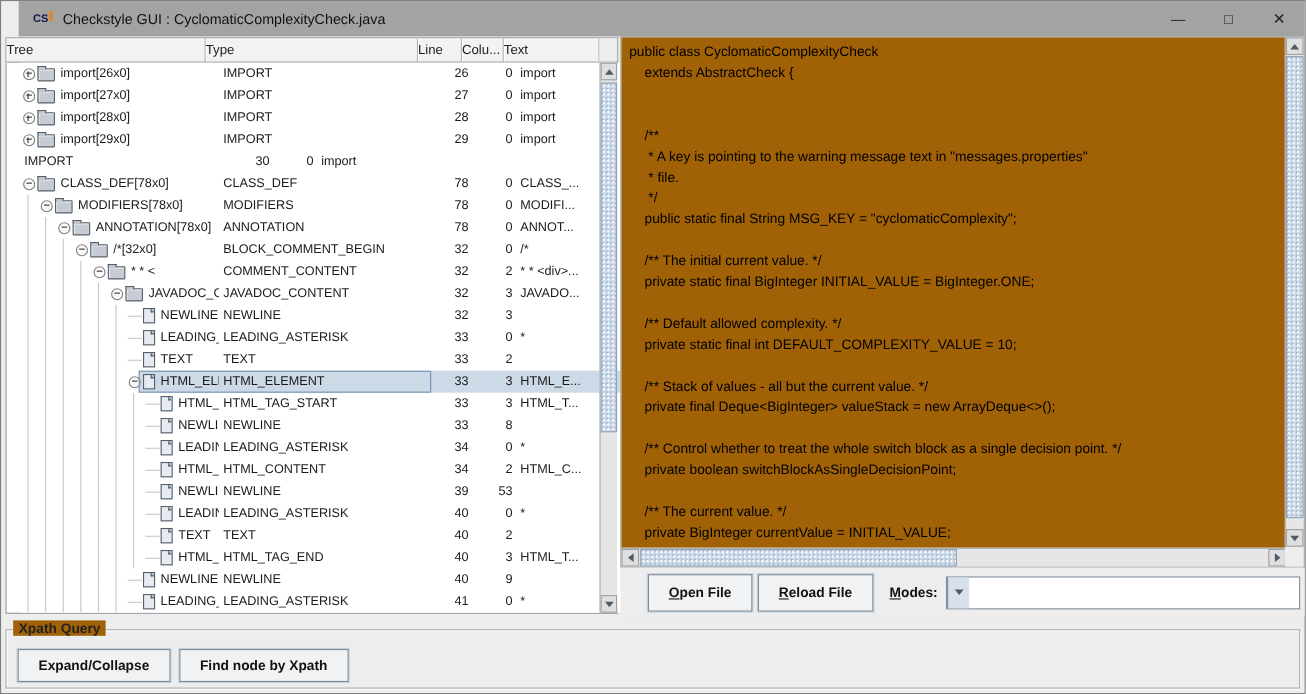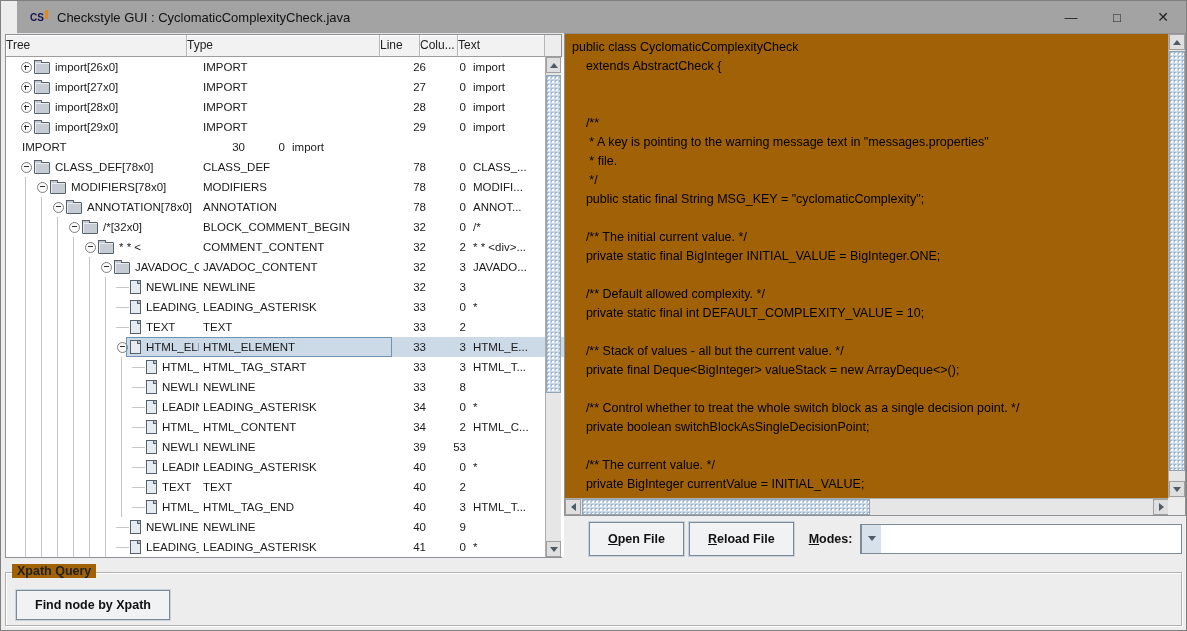--- a/index.html
+++ b/index.html
@@ -583,17 +583,18 @@
     <div class="combo">
       <div class="cbtn">
           <div class="tri-down"></div>
         </div>
     </div>
   </div>
 
   <div class="xgroup">
     <div class="xtitle">Xpath Query</div>
     <div class="xbtns">
+      <button class="mbtn">Expand/Collapse</button>
       <button class="mbtn">Find node by Xpath</button>
     </div>
   </div>
 
 </div>
 
 </body></html>

